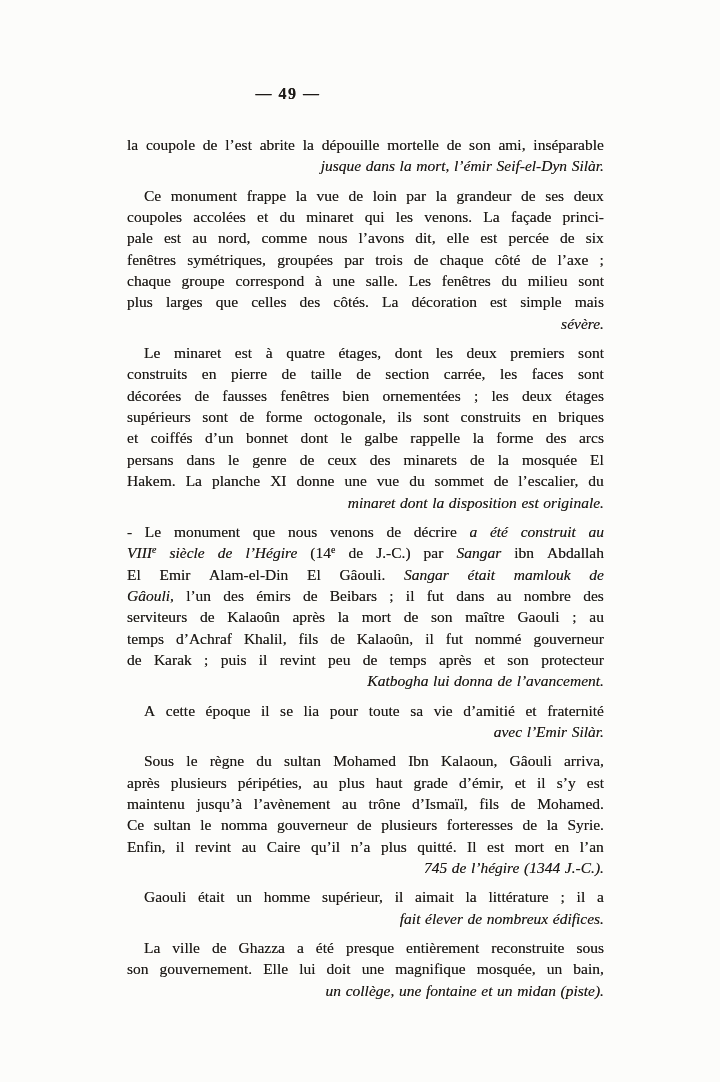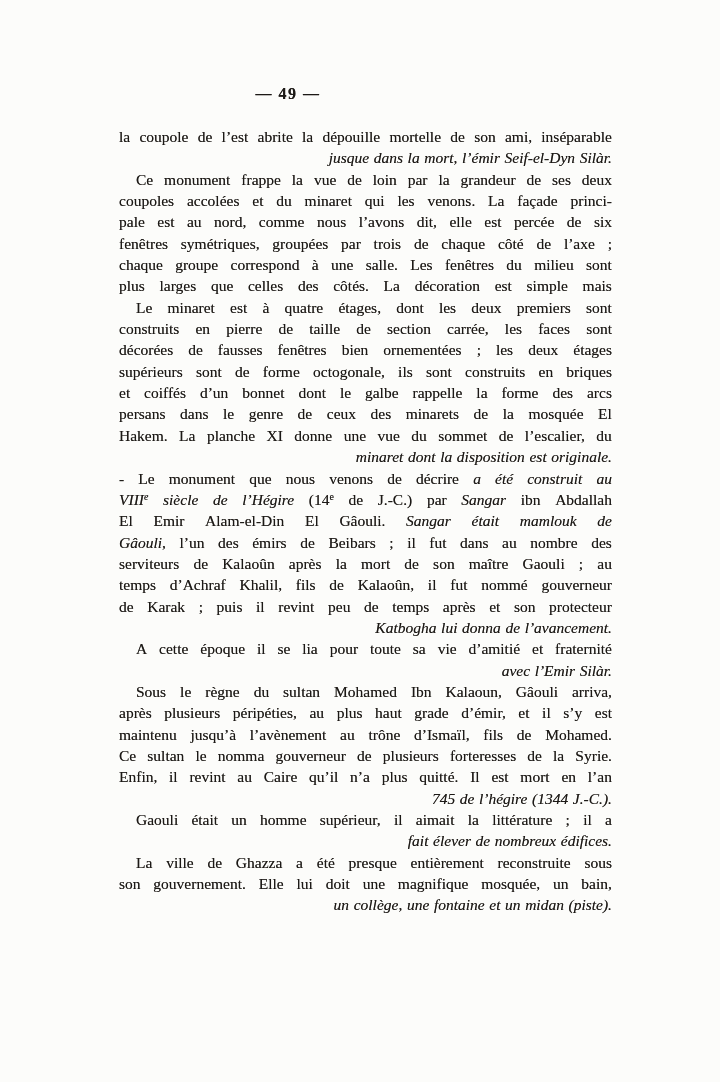--- a/index.html
+++ b/index.html
@@ -30,21 +30,21 @@
     text-shadow: 0 0 0.4px rgba(20,15,10,0.65);
   }
   .textblock {
     position: absolute;
     left: 119px;
     top: 126px;
     width: 493px;
     font-size: 15.5px;
     text-shadow: 0 0 0.4px rgba(20,15,10,0.6);
   }
-  .para { margin: 0; }
+  .para { margin: 8px; }
   .ln {
     display: flex;
     flex-wrap: nowrap;
     justify-content: space-between;
     height: 21.35px;
     line-height: 21.35px;
     white-space: nowrap;
     overflow: visible;
   }
   .ln.last {
@@ -190,20 +190,23 @@
           <span class="w"><span>que</span></span>
           <span class="w"><span>celles</span></span>
           <span class="w"><span>des</span></span>
           <span class="w"><span>côtés.</span></span>
           <span class="w"><span>La</span></span>
           <span class="w"><span>décoration</span></span>
           <span class="w"><span>est</span></span>
           <span class="w"><span>simple</span></span>
           <span class="w"><span>mais</span></span>
         </div>
+        <div class="ln last">
+          <span class="w"><span>sévère.</span></span>
+        </div>
       </div>
       <div class="para">
         <div class="ln ind">
           <span class="w"><span>Le</span></span>
           <span class="w"><span>minaret</span></span>
           <span class="w"><span>est</span></span>
           <span class="w"><span>à</span></span>
           <span class="w"><span>quatre</span></span>
           <span class="w"><span>étages,</span></span>
           <span class="w"><span>dont</span></span>

